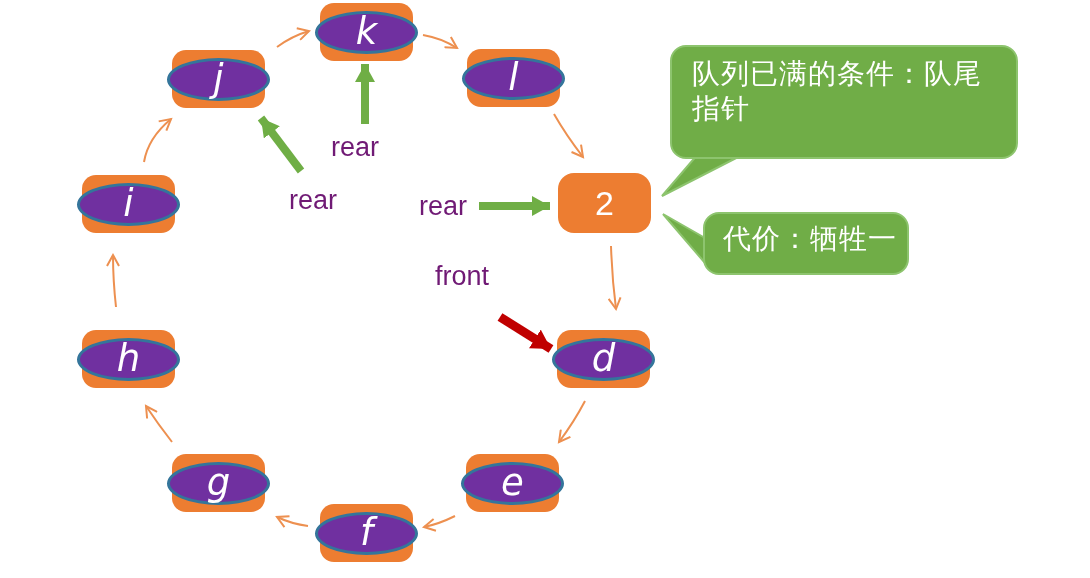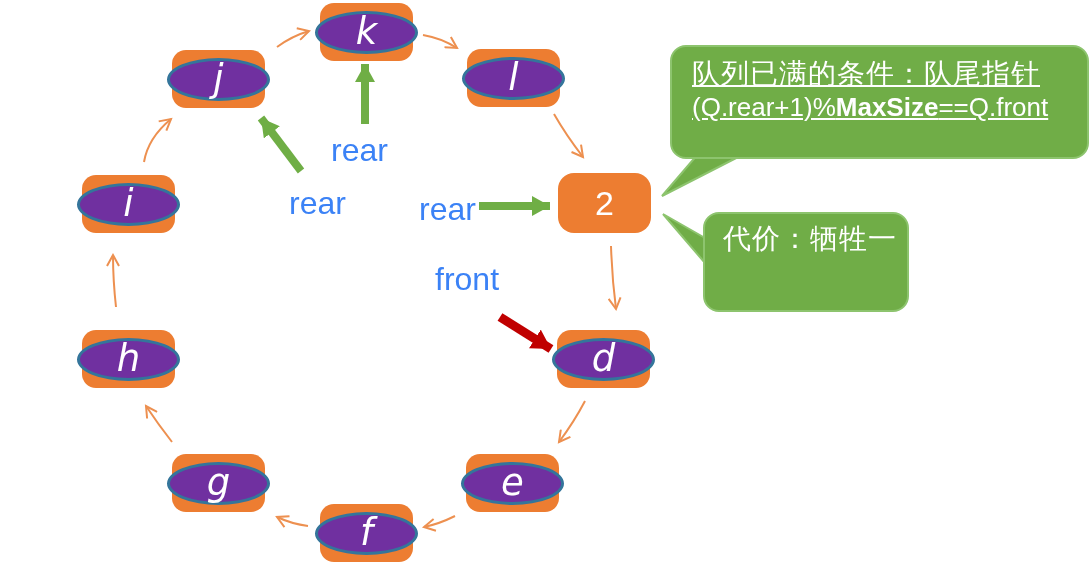--- a/index.html
+++ b/index.html
@@ -17,33 +17,33 @@
     border-radius:50%; display:flex; align-items:center; justify-content:center;
     flex:none; overflow:visible;
   }
   .node .letter {
     color:#fff; font-style:italic; font-size:37px; line-height:1;
     font-family:"DejaVu Sans", sans-serif; transform:translateY(-1px);
   }
   .node.plain { border-radius:16px; }
   .node.plain .digit { color:#fff; font-size:34px; line-height:1; }
   
-  .lbl { position:absolute; color:#3b82f6; font-size:32px; line-height:1.1; white-space:nowrap; }
+  .lbl { position:absolute; color:#701a75; font-size:27px; line-height:1.1; white-space:nowrap; }
   
   .layer { position:absolute; left:0; top:0; }
   
   .bubble {
     position:absolute; background:#70AD47; border:2px solid #8DC46E;
     border-radius:16px; color:#fff; box-sizing:border-box;
   }
-  .bubble-full { left:670px; top:45px; width:419px; height:114px; padding:9px 10px 4px 20px;text-decoration:underline; }
+  .bubble-full { left:670px; top:45px; width:348px; height:114px; padding:9px 10px 4px 20px; }
   .bubble-full .cn { font-size:28px; line-height:35px; letter-spacing:1px; }
   .bubble-full .formula { font-size:26px; line-height:33px; letter-spacing:0; white-space:nowrap; }
   .bubble-full .formula b { font-weight:bold; }
-  .bubble-cost { left:703px; top:212px; width:206px; height:100px; padding:7px 10px 0 18px; }
+  .bubble-cost { left:703px; top:212px; width:206px; height:63px; padding:7px 10px 0 18px; }
   .bubble-cost .cn { font-size:28px; line-height:36px; letter-spacing:1px; }
 </style>
 </head>
 <body>
 
 <div class="canvas">
 
   <div class="node" style="left:320px; top:3px;">
     <div class="ellipse">
       <span class="letter">k</span>
@@ -127,20 +127,19 @@
     <polygon points="705,238 705,263 663,214" fill="#70AD47" stroke="#8DC46E" stroke-width="2"></polygon>
   </svg>
 
   <div class="lbl" style="left:331px; top:133px;">rear</div>
   <div class="lbl" style="left:289px; top:186px;">rear</div>
   <div class="lbl" style="left:419px; top:192px;">rear</div>
   <div class="lbl" style="left:435px; top:262px;">front</div>
 
   <div class="bubble bubble-full">
     <div class="cn">队列已满的条件：队尾指针</div>
-    <div class="formula"><span>(Q.rear+1)%</span><b>MaxSize</b><span>==Q.front</span></div>
   </div>
 
   <div class="bubble bubble-cost">
     <div class="cn">代价：牺牲一</div>
   </div>
 
 </div>
 
 </body></html>

